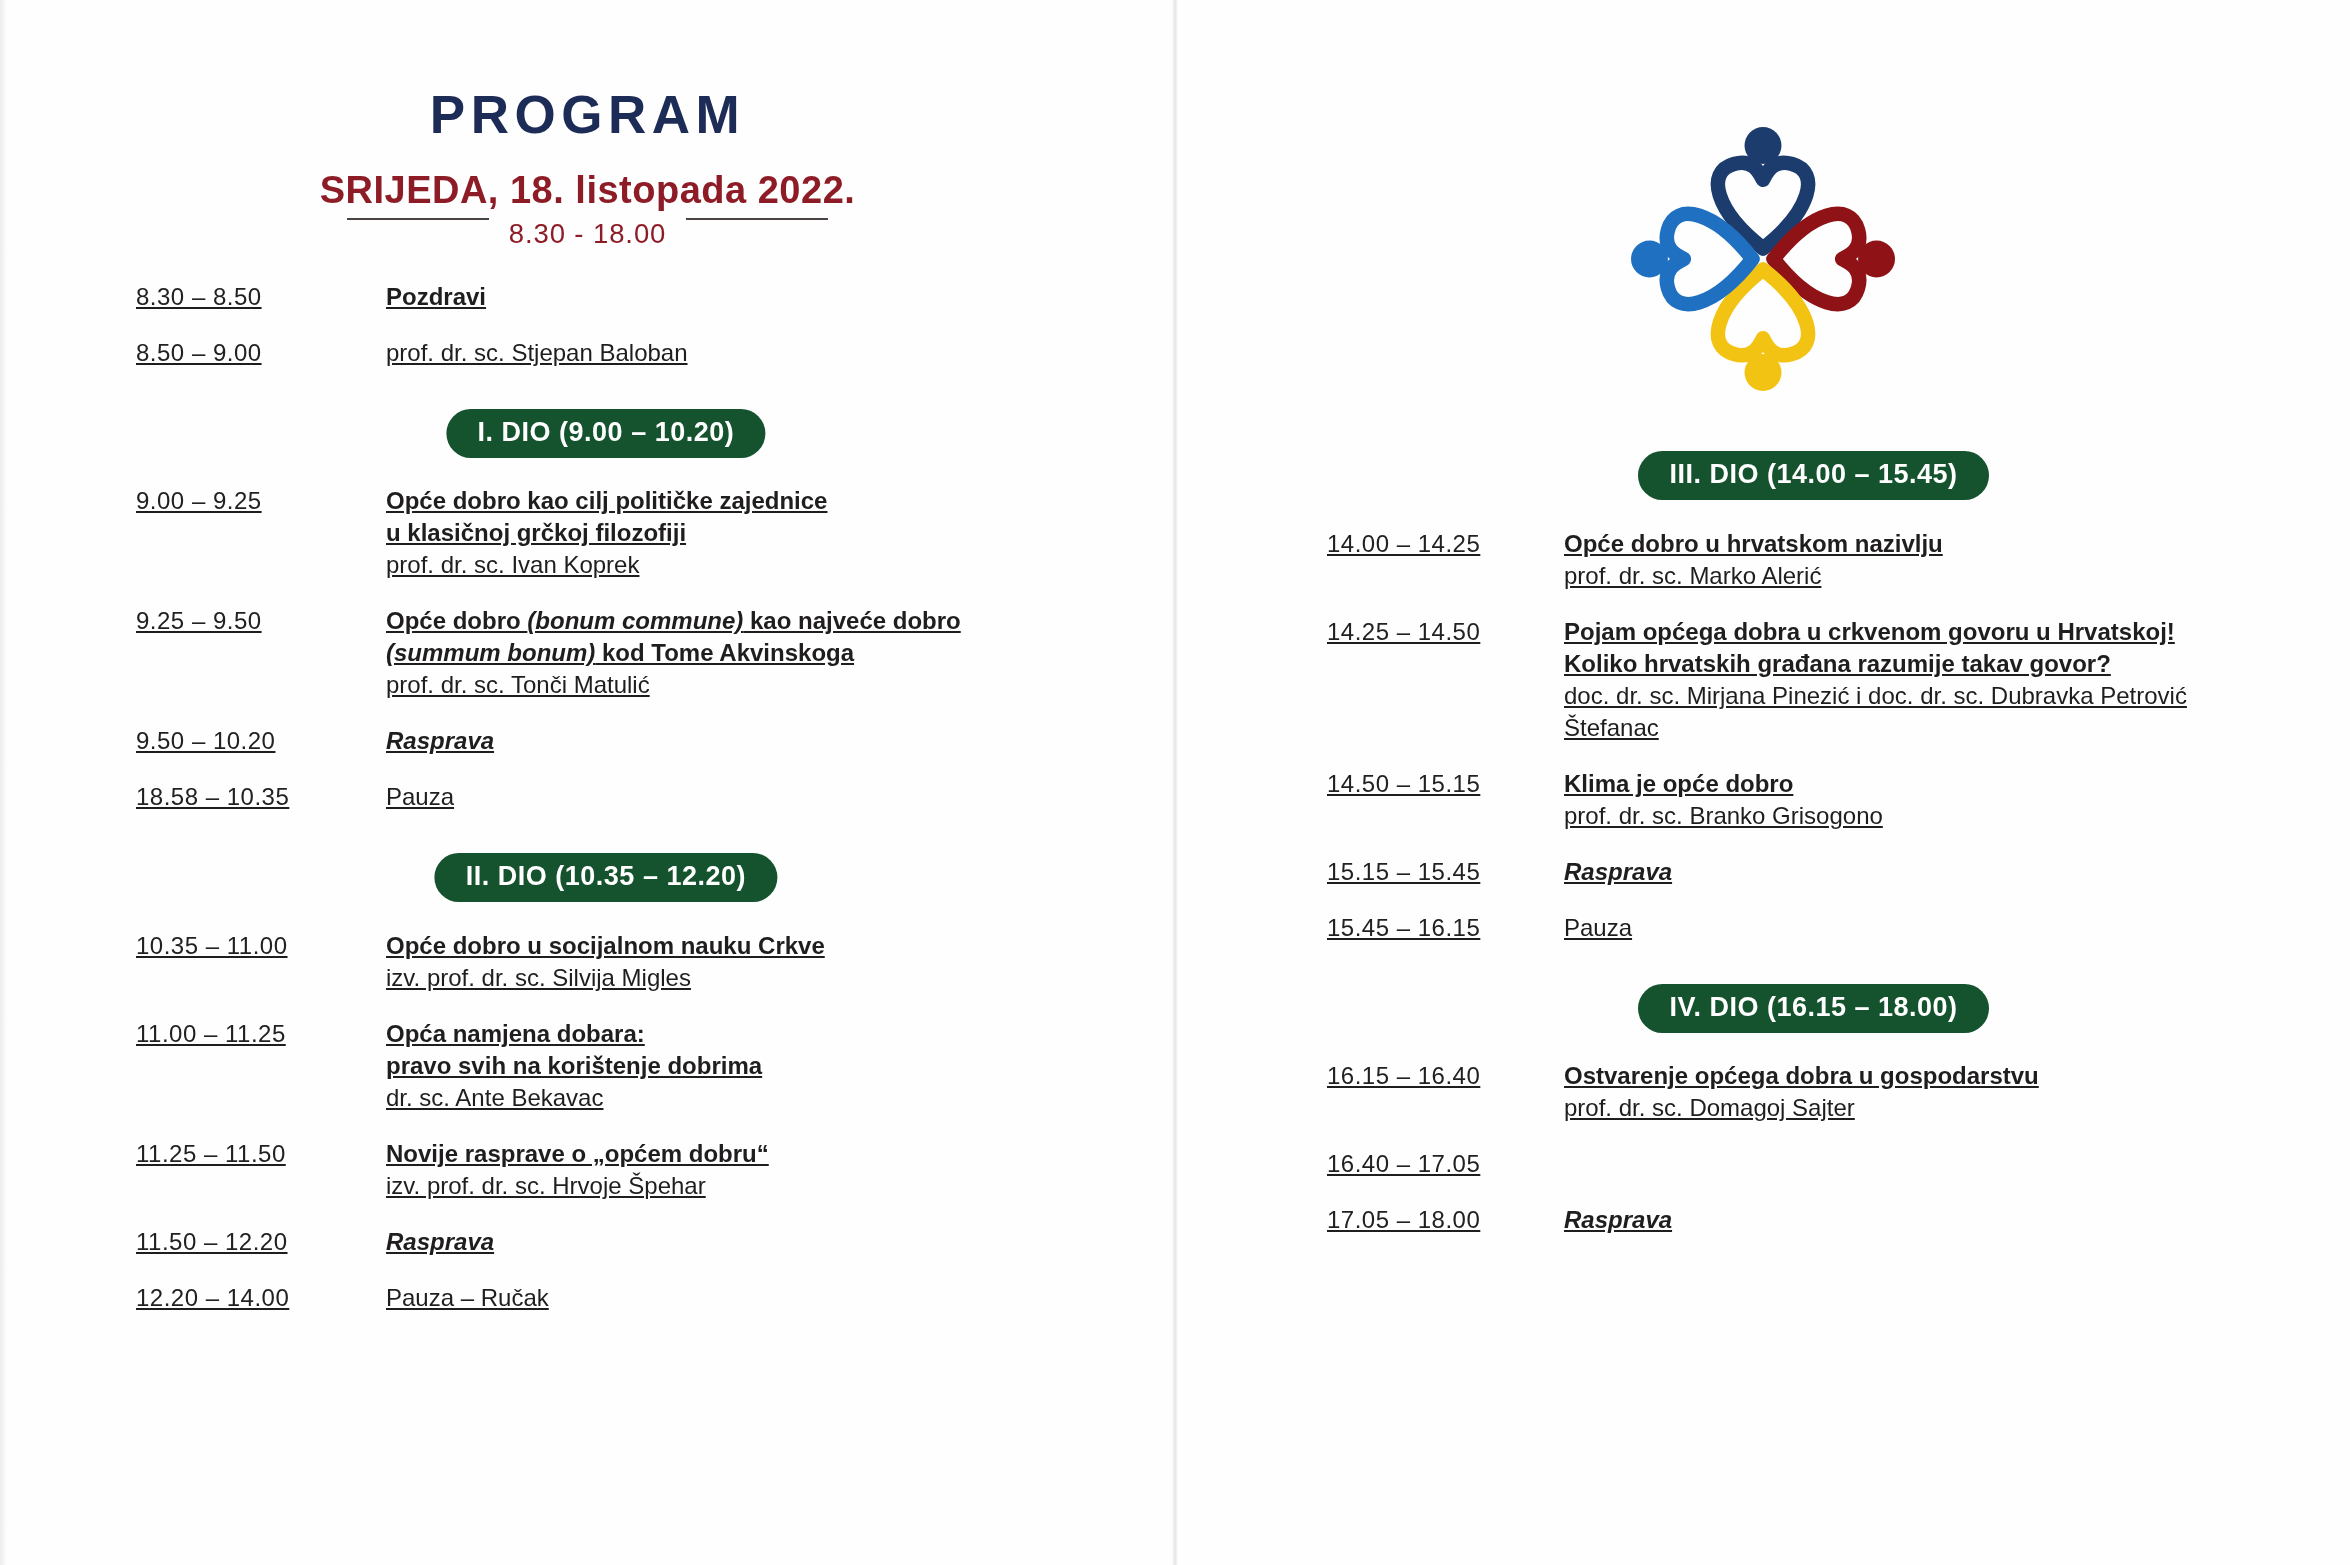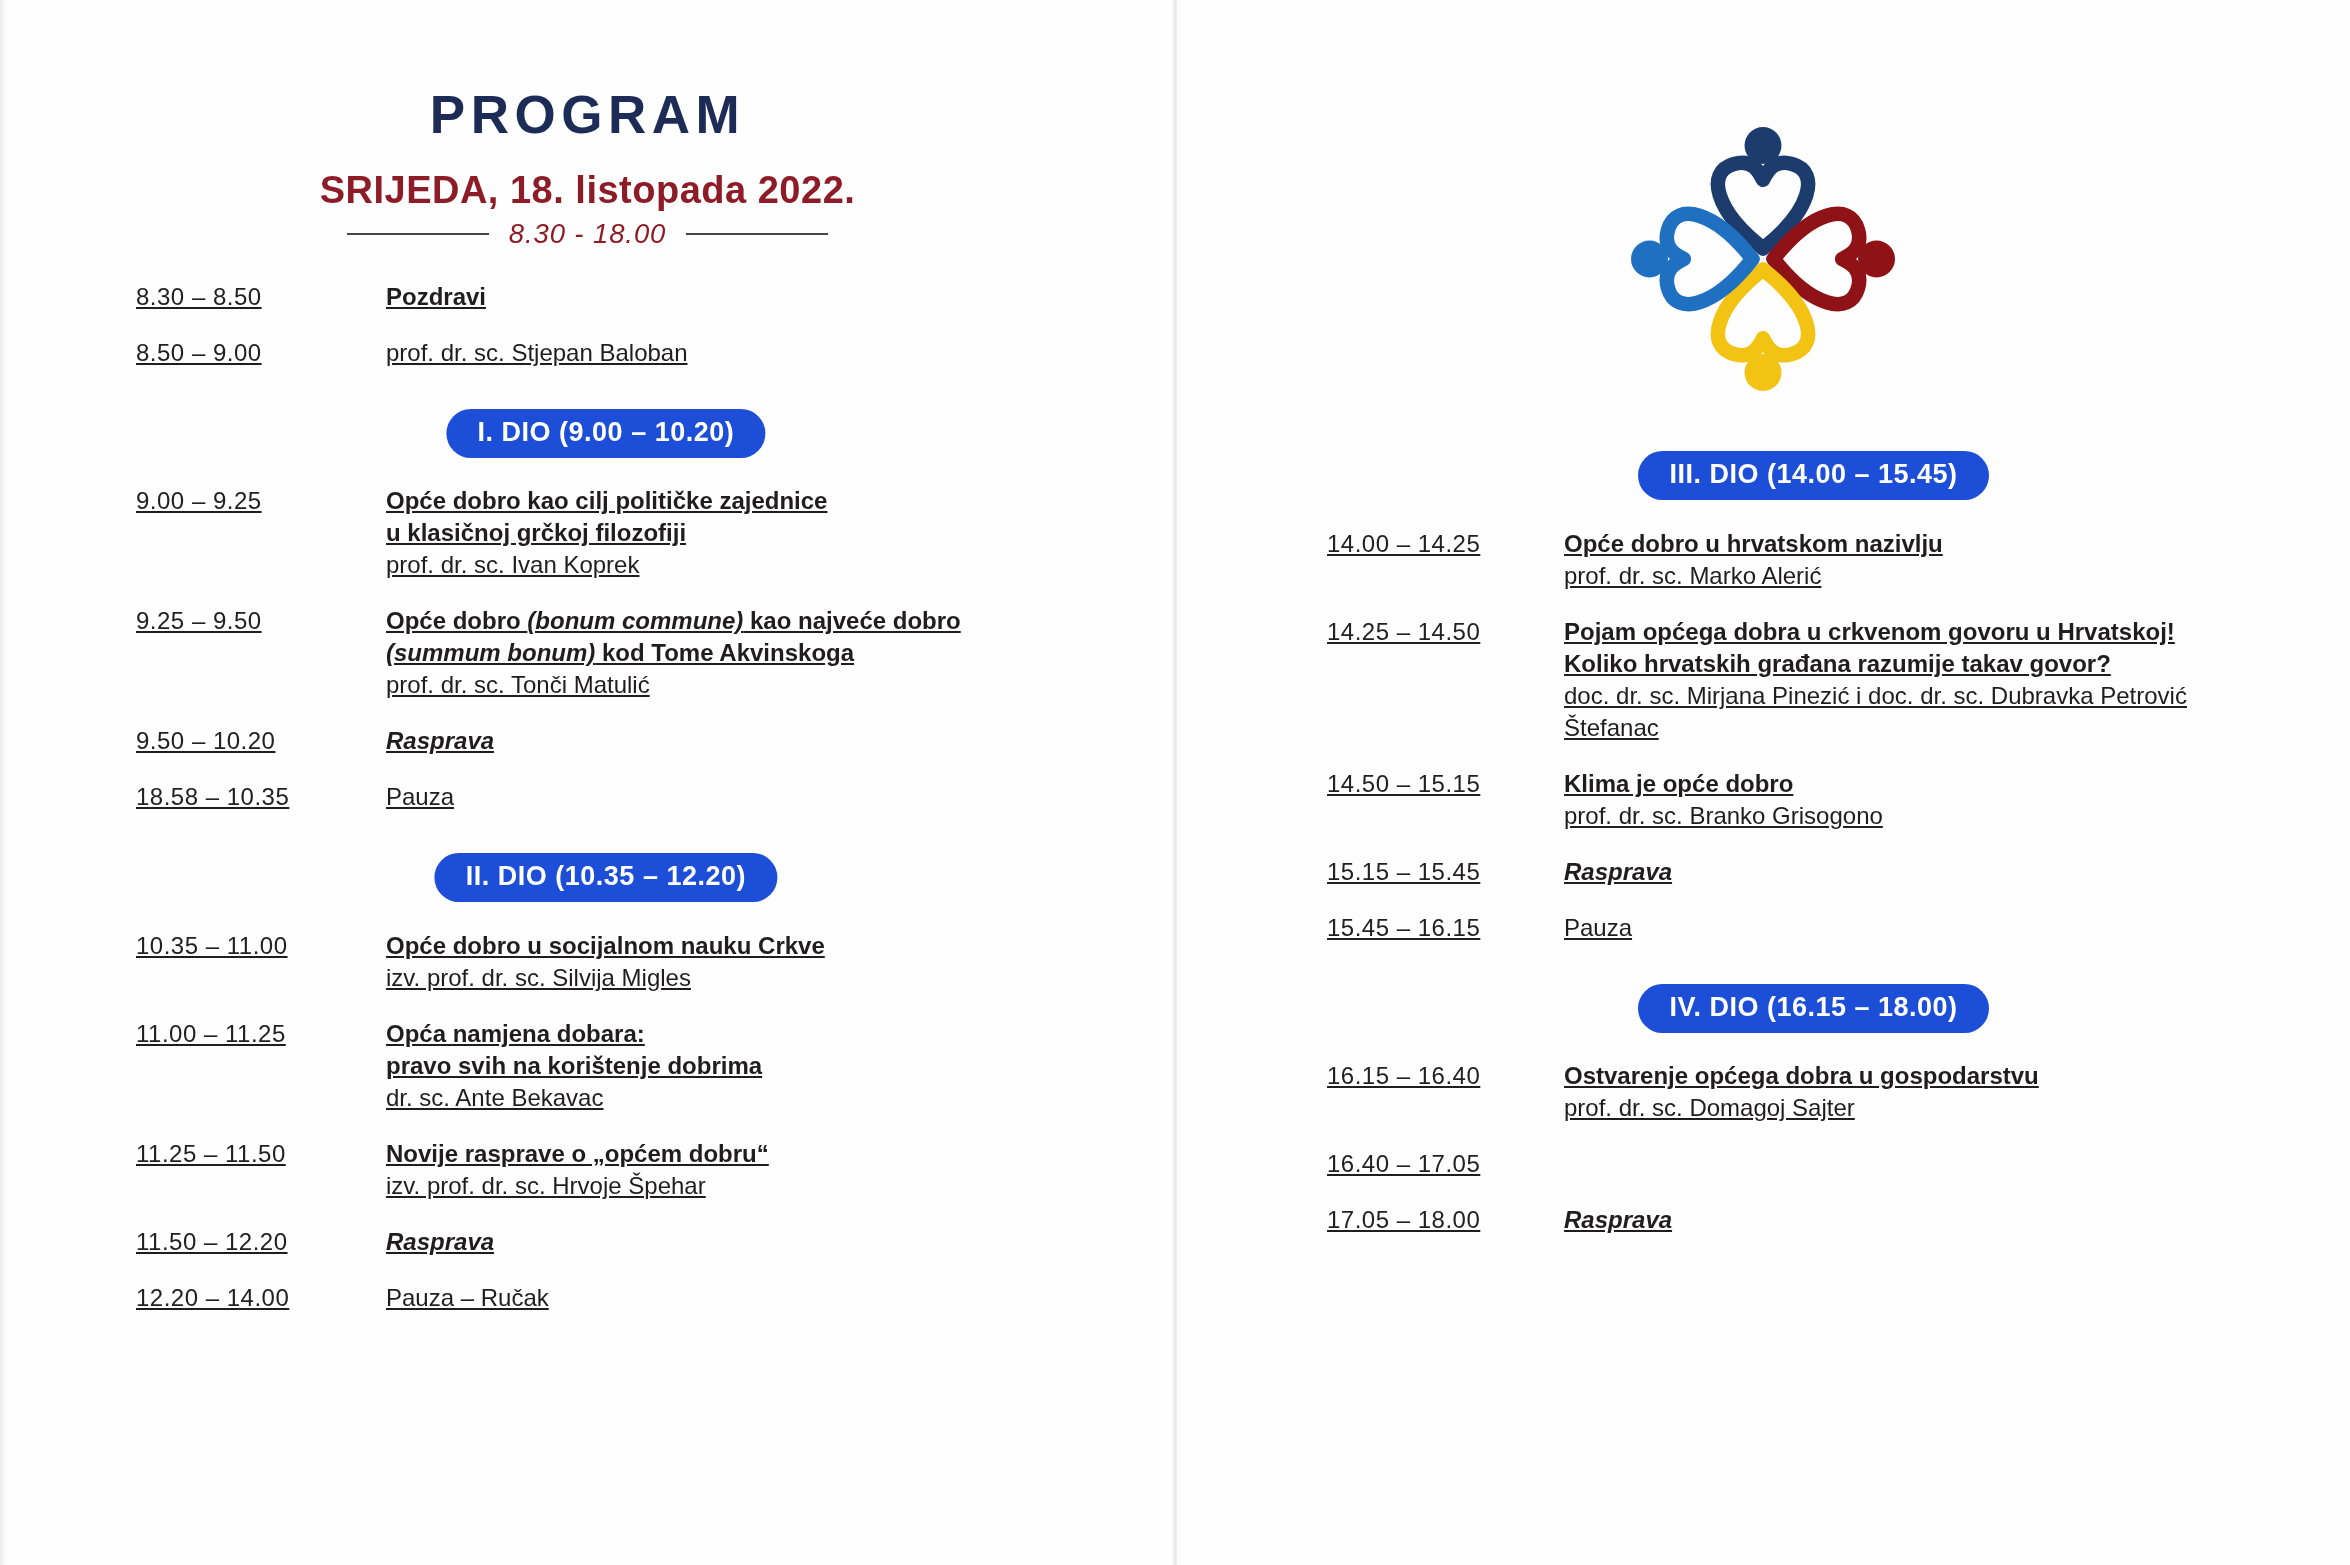--- a/index.html
+++ b/index.html
@@ -52,25 +52,24 @@
   }
   .subtitle {
     font-size: 38px;
     font-weight: 700;
     color: #8e1c26;
     margin: 0 0 5.5px 0;
     letter-spacing: 0.5px;
   }
   .hours-row {
     display: flex;
-    align-items: center;
+    align-items: flex-start;
     justify-content: center;
     gap: 20px;
     margin-bottom: 31px;
-    font-style: italic;
   }
   .hours {
     font-size: 27.5px;
     color: #8e1c26;
     letter-spacing: 0.9px;
   }
   .rule {
     width: 142px;
     height: 0;
     border-top: 2.8px solid #4a4442;
@@ -108,21 +107,21 @@
 
   .badge-row {
     text-align: center;
     margin: 40px 0 27.5px 0;
   }
   .page-left  .badge-row { transform: translateX(18.4px); }
   .page-right .badge-row { transform: translateX(51px); }
   .page-right .badge-row.first { margin-top: 57px; }
   .badge {
     display: inline-block;
-    background: #1d4ed8;
+    background: #14532d;
     color: #ffffff;
     font-weight: 700;
     font-size: 27px;
     line-height: 1;
     padding: 10px 31px 12px 31px;
     border-radius: 27.5px;
     letter-spacing: 0.5px;
   }
 </style>
 </head>

